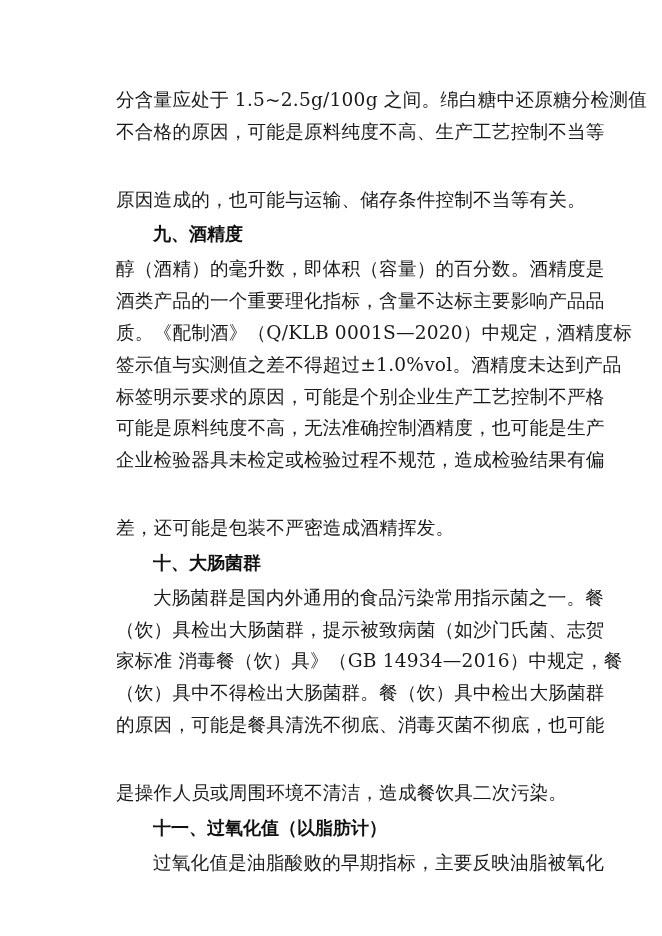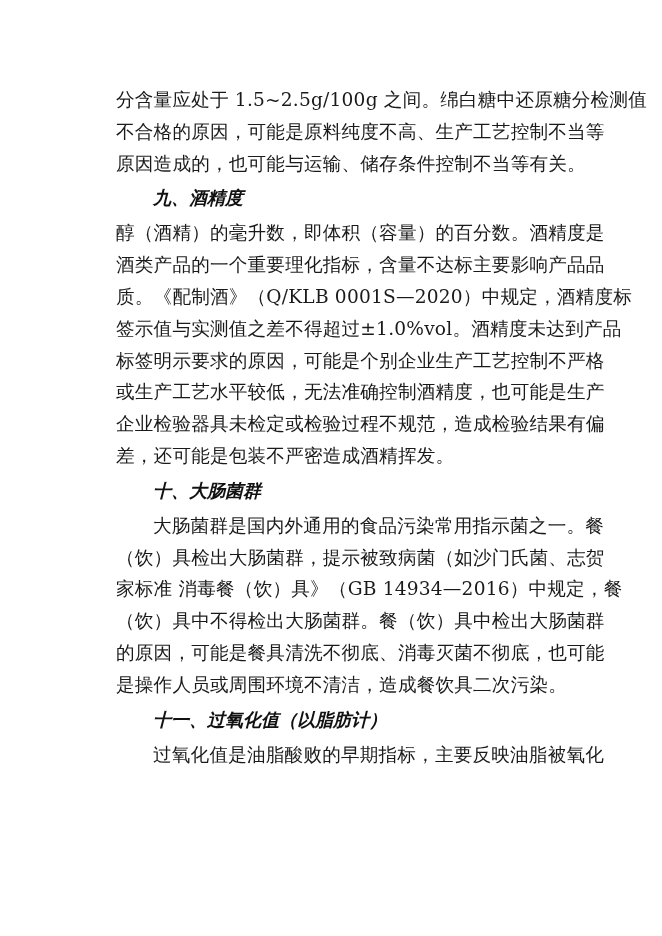--- a/index.html
+++ b/index.html
@@ -2,23 +2,23 @@
 <html><head>
 <meta charset="utf-8">
 <style>
   html, body { margin: 0; padding: 0; background: #ffffff; }
   body { width: 662px; height: 936px; position: relative; overflow: hidden;
          font-family: "DejaVu Serif", "Liberation Serif", serif; color: #1a1a1a; }
   .page { position: absolute; left: 116px; top: 84px; width: 472px; }
   .p { font-size: 18.6px; line-height: 31.8px; text-align: justify; text-align-last: left;
        margin: 0; letter-spacing: 0.2px; }
   .p .ln { display: block; white-space: nowrap; text-align-last: justify; text-align: justify; }
-  .p .ln.last { text-align-last: left; }
+  .p .ln.last { text-align-last: left; margin-top: 36px; }
   .h { font-family: "DejaVu Sans", "Liberation Sans", sans-serif; font-weight: bold;
-       font-size: 18px; line-height: 32px; margin: 3px 0 3px 0; padding-left: 37px; color: #111; font-style: italic; }
+       font-size: 18px; line-height: 32px; margin: 3px 0 3px 0; padding-left: 37px; color: #111; }
   .indent { padding-left: 37px; }
 </style>
 </head>
 <body>
 
 <div class="page">
 
   <p class="p">
     <span class="ln">分含量应处于 1.5~2.5g/100g 之间。绵白糖中还原糖分检测值</span>
     <span class="ln">不合格的原因，可能是原料纯度不高、生产工艺控制不当等</span>
@@ -26,21 +26,21 @@
   </p>
 
   <div class="h">九、酒精度</div>
 
   <p class="p">
     <span class="ln">醇（酒精）的毫升数，即体积（容量）的百分数。酒精度是</span>
     <span class="ln">酒类产品的一个重要理化指标，含量不达标主要影响产品品</span>
     <span class="ln">质。《配制酒》（Q/KLB 0001S—2020）中规定，酒精度标</span>
     <span class="ln">签示值与实测值之差不得超过±1.0%vol。酒精度未达到产品</span>
     <span class="ln">标签明示要求的原因，可能是个别企业生产工艺控制不严格</span>
-    <span class="ln">或生产工艺水平较低，无法准确控制酒精度，也可能是生产</span>
+    <span class="ln">可能是原料纯度不高，无法准确控制酒精度，也可能是生产</span>
     <span class="ln">企业检验器具未检定或检验过程不规范，造成检验结果有偏</span>
     <span class="ln last">差，还可能是包装不严密造成酒精挥发。</span>
   </p>
 
   <div class="h">十、大肠菌群</div>
 
   <p class="p">
     <span class="ln indent">大肠菌群是国内外通用的食品污染常用指示菌之一。餐</span>
     <span class="ln">（饮）具检出大肠菌群，提示被致病菌（如沙门氏菌、志贺</span>
     <span class="ln">家标准  消毒餐（饮）具》（GB 14934—2016）中规定，餐</span>

